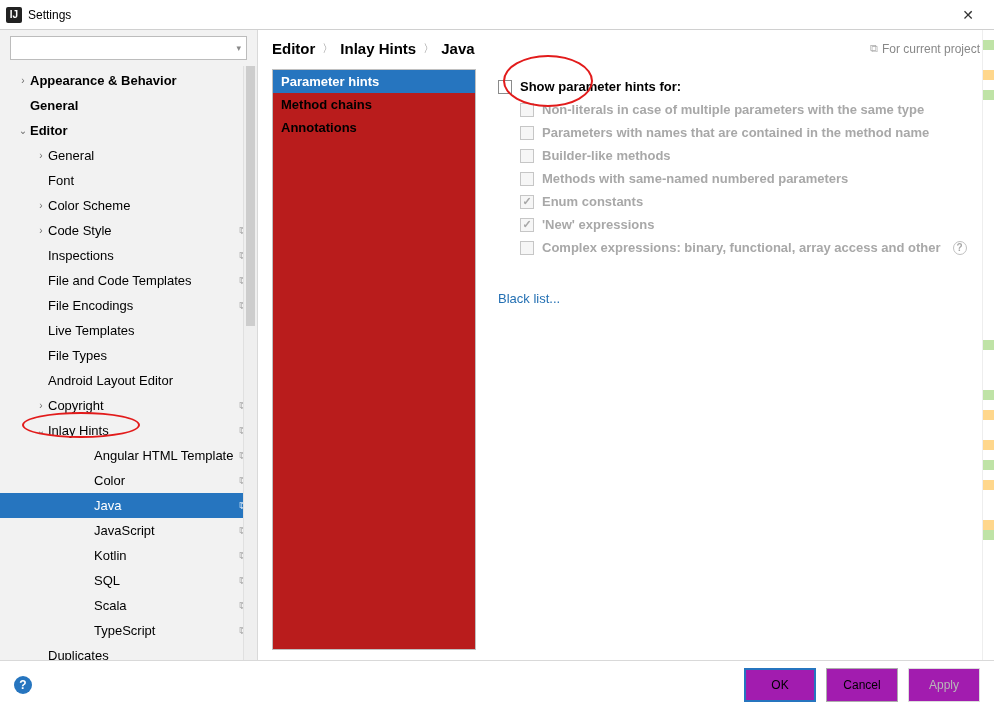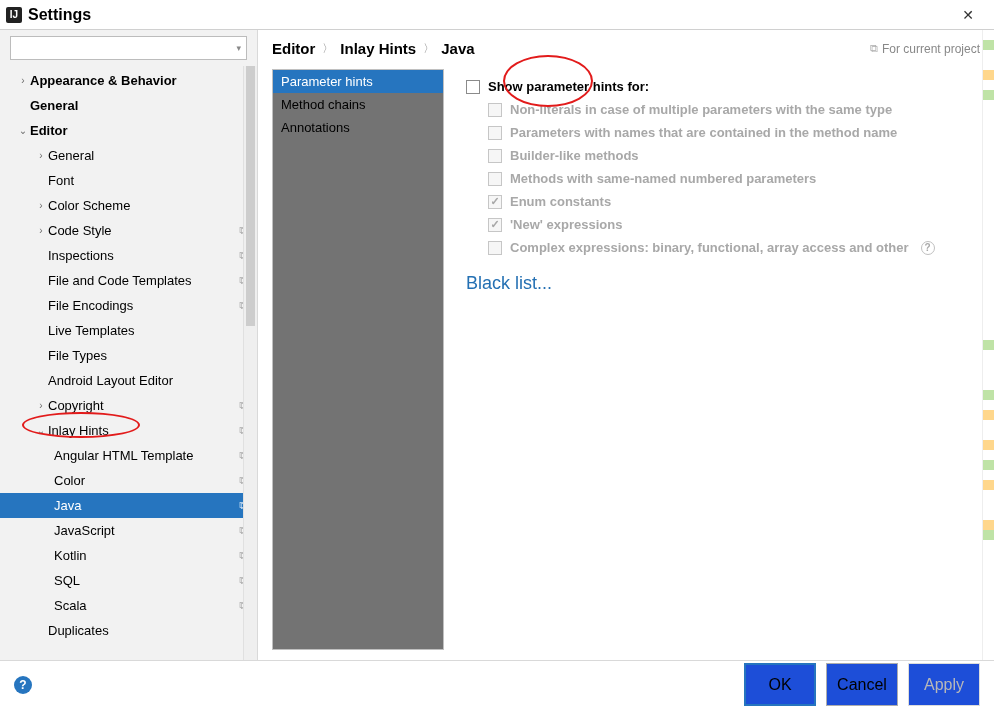--- a/index.html
+++ b/index.html
@@ -1,21 +1,21 @@
 <!DOCTYPE html>
 <html><head>
   <meta charset="utf-8">
   <style>
     * { box-sizing: border-box; margin: 0; padding: 0; }
     body { font-family: "Segoe UI", Arial, sans-serif; font-size: 13px; color: #000; background: #fff; width: 994px; height: 710px; overflow: hidden; position: relative; }
 
     
     .titlebar { height: 30px; border-bottom: 1px solid #d0d0d0; display: flex; align-items: center; padding: 0 6px; background: #fff; }
     .titlebar .app-icon { width: 16px; height: 16px; background: #222; color: #fff; font-size: 10px; font-weight: bold; display: flex; align-items: center; justify-content: center; margin-right: 6px; border-radius: 2px; }
-    .titlebar .title { flex: 1; font-size: 16px; font-weight: bold; }
+    .titlebar .title { flex: 1; font-size: 12px; }
     .titlebar .close { width: 40px; height: 28px; display: flex; align-items: center; justify-content: center; font-size: 14px; color: #333; cursor: pointer; }
 
     
     .main { display: flex; height: 630px; }
 
     
     .sidebar { width: 258px; border-right: 1px solid #d9d9d9; background: #f2f2f2; display: flex; flex-direction: column; position: relative; }
     .search-wrap { padding: 6px 10px; background: #f2f2f2; }
     .search { width: 100%; height: 24px; border: 1px solid #bcbcbc; background: #fff; padding: 0 4px 0 22px; font-size: 12px; background-image: none; position: relative; }
     .search-box { position: relative; }
@@ -25,56 +25,56 @@
     .tree { flex: 1; overflow-y: auto; overflow-x: hidden; padding-top: 2px; position: relative; }
     .tree-item { height: 25px; display: flex; align-items: center; padding-right: 10px; cursor: pointer; white-space: nowrap; }
     .tree-item .arrow { width: 14px; color: #6e6e6e; font-size: 10px; text-align: center; }
     .tree-item .label { flex: 1; overflow: hidden; text-overflow: ellipsis; }
     .tree-item .proj-icon { color: #adadad; font-size: 11px; margin-left: 4px; }
     .tree-item.bold .label { font-weight: 700; }
     .tree-item.selected { background: #2675bf; color: #fff; }
     .tree-item.selected .proj-icon { color: #cde0f2; }
     .depth-0 { padding-left: 16px; }
     .depth-1 { padding-left: 34px; }
-    .depth-2 { padding-left: 40px; }
+    .depth-2 { padding-left: 80px; }
 
     .sidebar-scrollbar { position: absolute; right: 0; top: 36px; bottom: 0; width: 14px; background: #efefef; border-left: 1px solid #e0e0e0; }
     .sidebar-thumb { position: absolute; top: 0; left: 2px; right: 2px; height: 260px; background: #cdcdcd; border-radius: 0; }
 
     
     .content { flex: 1; display: flex; flex-direction: column; }
     .breadcrumb-row { display: flex; align-items: center; padding: 10px 14px 10px 14px; }
     .breadcrumb { font-size: 15px; font-weight: 700; display: flex; align-items: center; gap: 7px; flex: 1; }
     .breadcrumb .sep { color: #828282; font-weight: normal; font-size: 11px; }
     .proj-note { color: #888; font-size: 12px; display: flex; align-items: center; gap: 4px; }
     .proj-note .ic { font-size: 11px; color: #adadad; }
 
     .content-body { display: flex; flex: 1; padding: 2px 14px 10px 14px; gap: 22px; overflow: hidden; }
 
-    .cat-list { width: 172px; border: 1px solid #c0c0c0; background: #737373; overflow: hidden; }
+    .cat-list { width: 204px; border: 1px solid #c0c0c0; background: #b91c1c; overflow: hidden; font-weight: bold; }
     .cat-item { padding: 4px 8px; cursor: pointer; font-size: 13px; }
     .cat-item.selected { background: #2675bf; color: #fff; }
 
     .options { flex: 1; padding-top: 6px; }
     .opt-row { display: flex; align-items: center; gap: 8px; padding: 4px 0; font-size: 13px; font-weight: bold; }
     .opt-row.sub { padding-left: 22px; color: #a8a8a8; }
     .opt-row.sub .cb { border-color: #c6c6c6; }
     .opt-row .cb { width: 14px; height: 14px; border: 1px solid #8b8b8b; background: #fff; display: inline-flex; align-items: center; justify-content: center; font-size: 11px; color: #a8a8a8; }
     .opt-row .cb.disabled { border-color: #c6c6c6; background: #f6f6f6; }
     .opt-row .help { display: inline-flex; width: 14px; height: 14px; border: 1px solid #c0c0c0; border-radius: 50%; align-items: center; justify-content: center; font-size: 10px; color: #a8a8a8; margin-left: 4px; }
-    .blacklist { color: #2470b3; margin-top: 14px; cursor: pointer; font-size: 18px; }
+    .blacklist { color: #2470b3; margin-top: 32px; cursor: pointer; font-size: 13px; }
 
     
     .anno { position: absolute; border: 2px solid #e21b1b; border-radius: 50%; pointer-events: none; }
 
     
     .footer { height: 48px; border-top: 1px solid #d9d9d9; display: flex; align-items: center; padding: 0 14px; gap: 10px; }
     .footer .spacer { flex: 1; }
     .help-btn { width: 18px; height: 18px; border-radius: 50%; background: #2675bf; color: #fff; font-size: 12px; font-weight: bold; display: flex; align-items: center; justify-content: center; cursor: pointer; }
-    .btn { min-width: 72px; height: 43px; border: 1px solid #adadad; background: #1d4ed8; cursor: pointer; font-size: 16px; padding: 0 10px; }
+    .btn { min-width: 72px; height: 34px; border: 1px solid #adadad; background: #a21caf; cursor: pointer; font-size: 12px; padding: 0 10px; }
     .btn.primary { border: 1px solid #2675bf; box-shadow: inset 0 0 0 1px #2675bf; }
     .btn.disabled { color: #b8b8b8; border-color: #dcdcdc; cursor: default; }
 
     
     .right-edge { position: absolute; right: 0; top: 30px; bottom: 50px; width: 12px; background: #fff; border-left: 1px solid #eee; overflow: hidden; }
     .right-edge span { display: block; width: 100%; height: 10px; }
     .re1 { background: #bfe3a6; } .re2 { background: #ffd78c; } .re3 { background: #fff; }
 
     
     .left-edge { position: absolute; left: 0; top: 30px; bottom: 50px; width: 10px; background: #fff; pointer-events: none; }
@@ -192,20 +192,25 @@
           <span class="proj-icon">⧉</span>
         </div>
         <div class="tree-item depth-2">
           <span class="arrow"></span>
           <span class="label">SQL</span>
           <span class="proj-icon">⧉</span>
         </div>
         <div class="tree-item depth-2">
           <span class="arrow"></span>
           <span class="label">Scala</span>
+          <span class="proj-icon">⧉</span>
+        </div>
+        <div class="tree-item depth-2">
+          <span class="arrow"></span>
+          <span class="label">TypeScript</span>
           <span class="proj-icon">⧉</span>
         </div>
         <div class="tree-item depth-1">
           <span class="arrow"></span>
           <span class="label">Duplicates</span>
         </div>
       </div>
     <div class="sidebar-scrollbar">
       <div class="sidebar-thumb"></div>
     </div>

